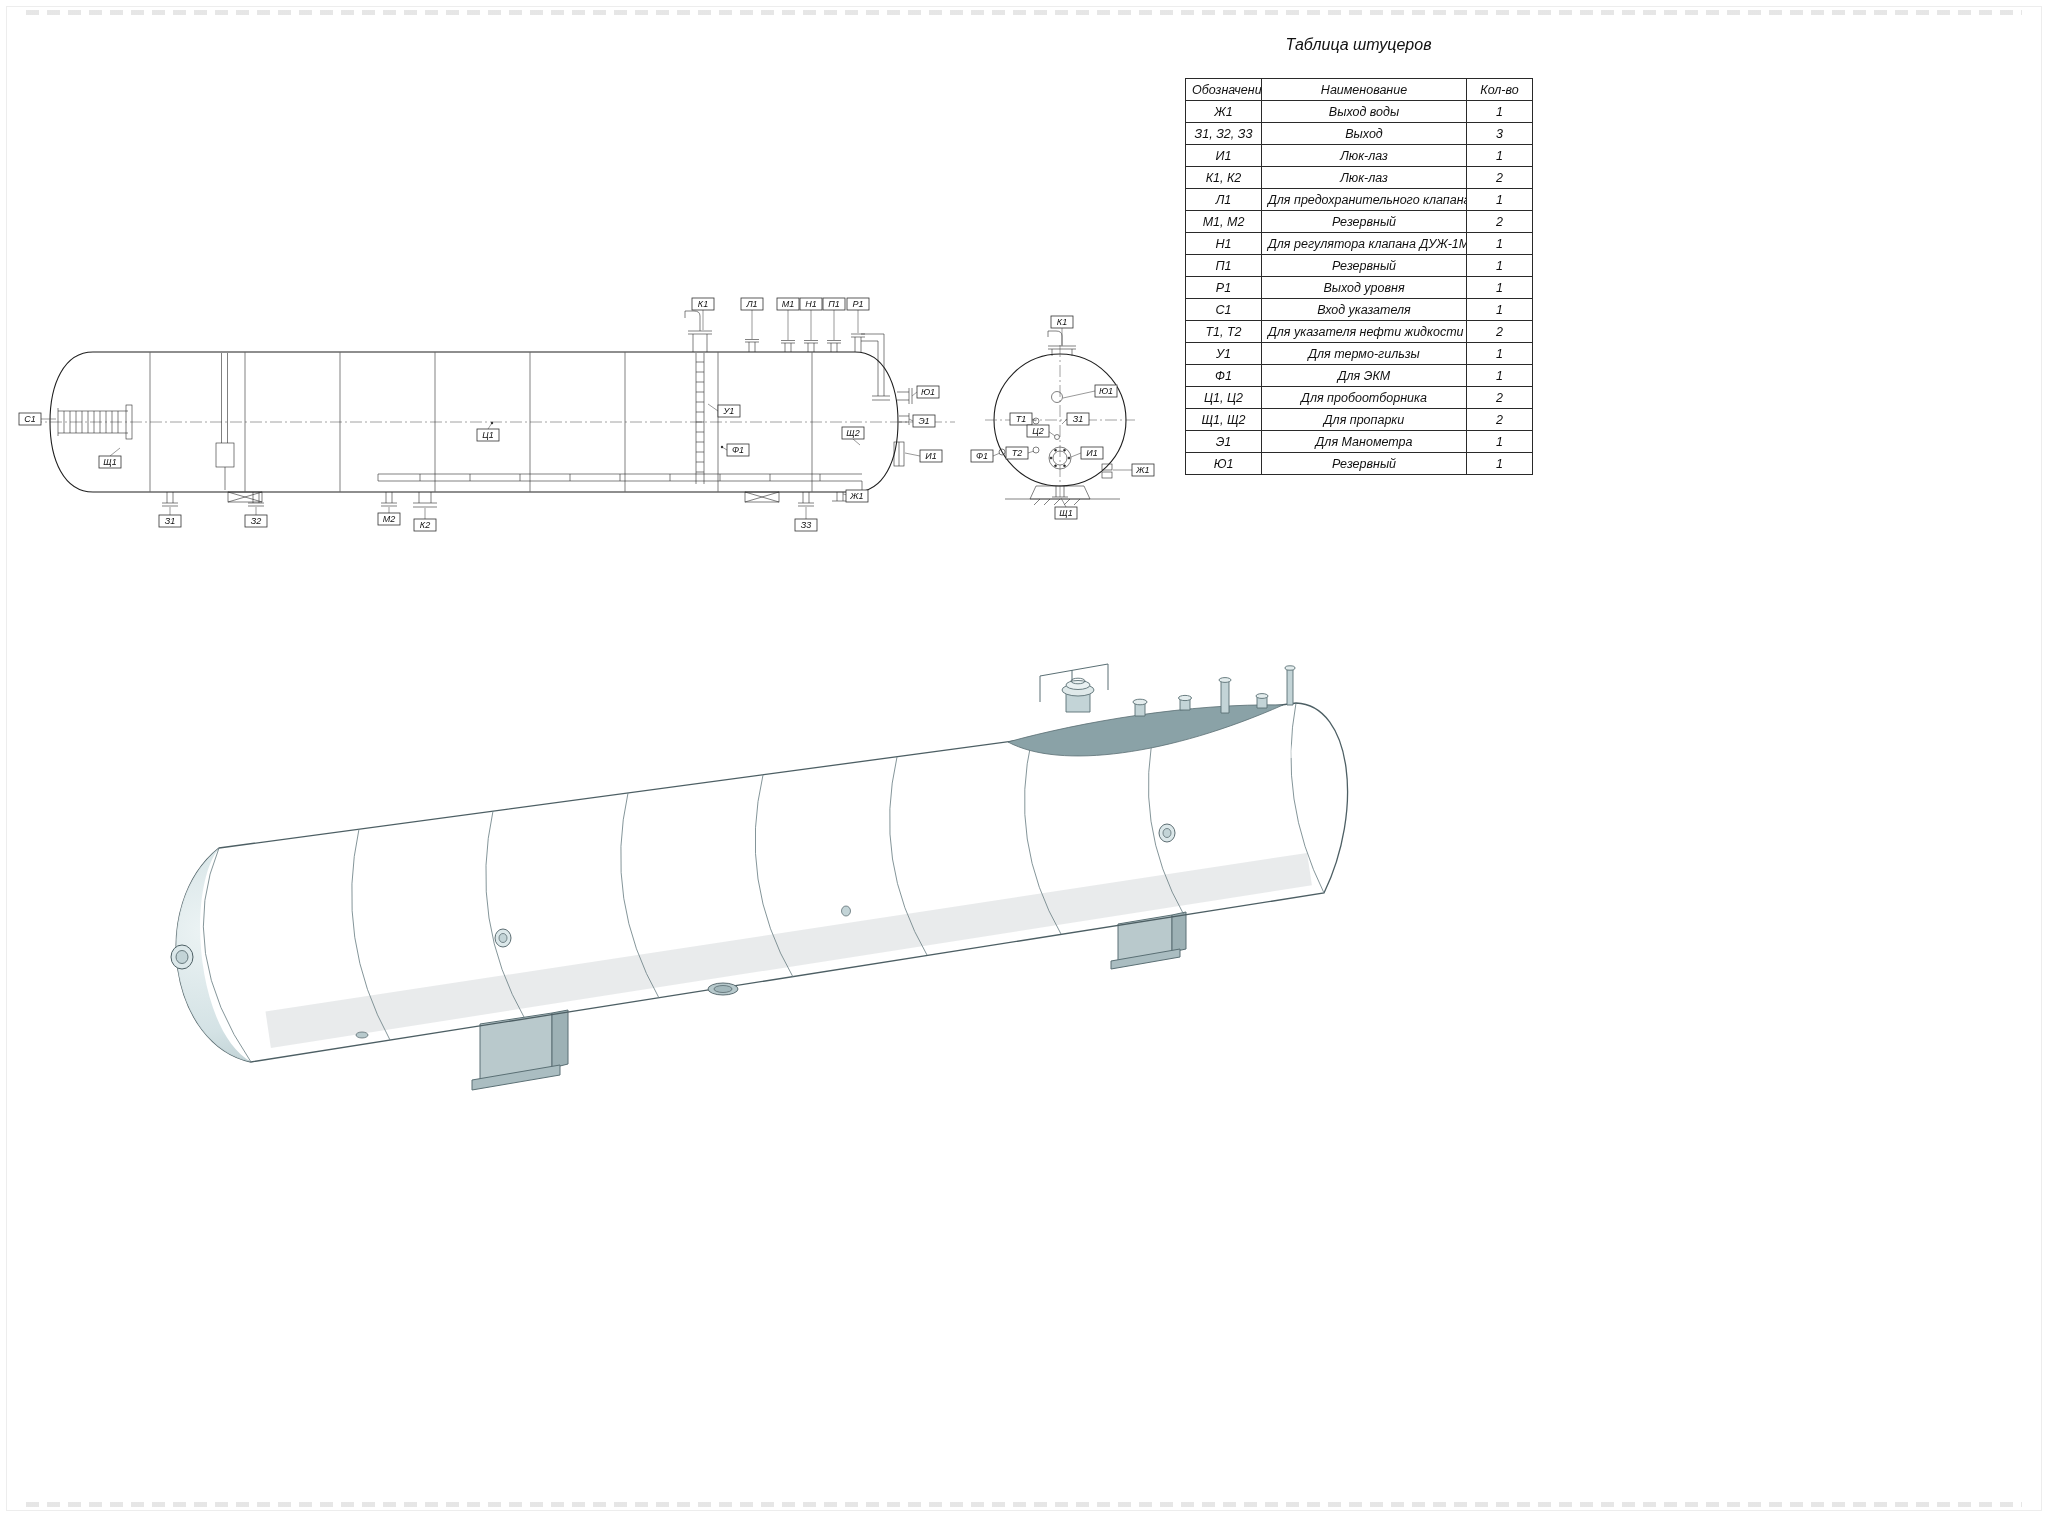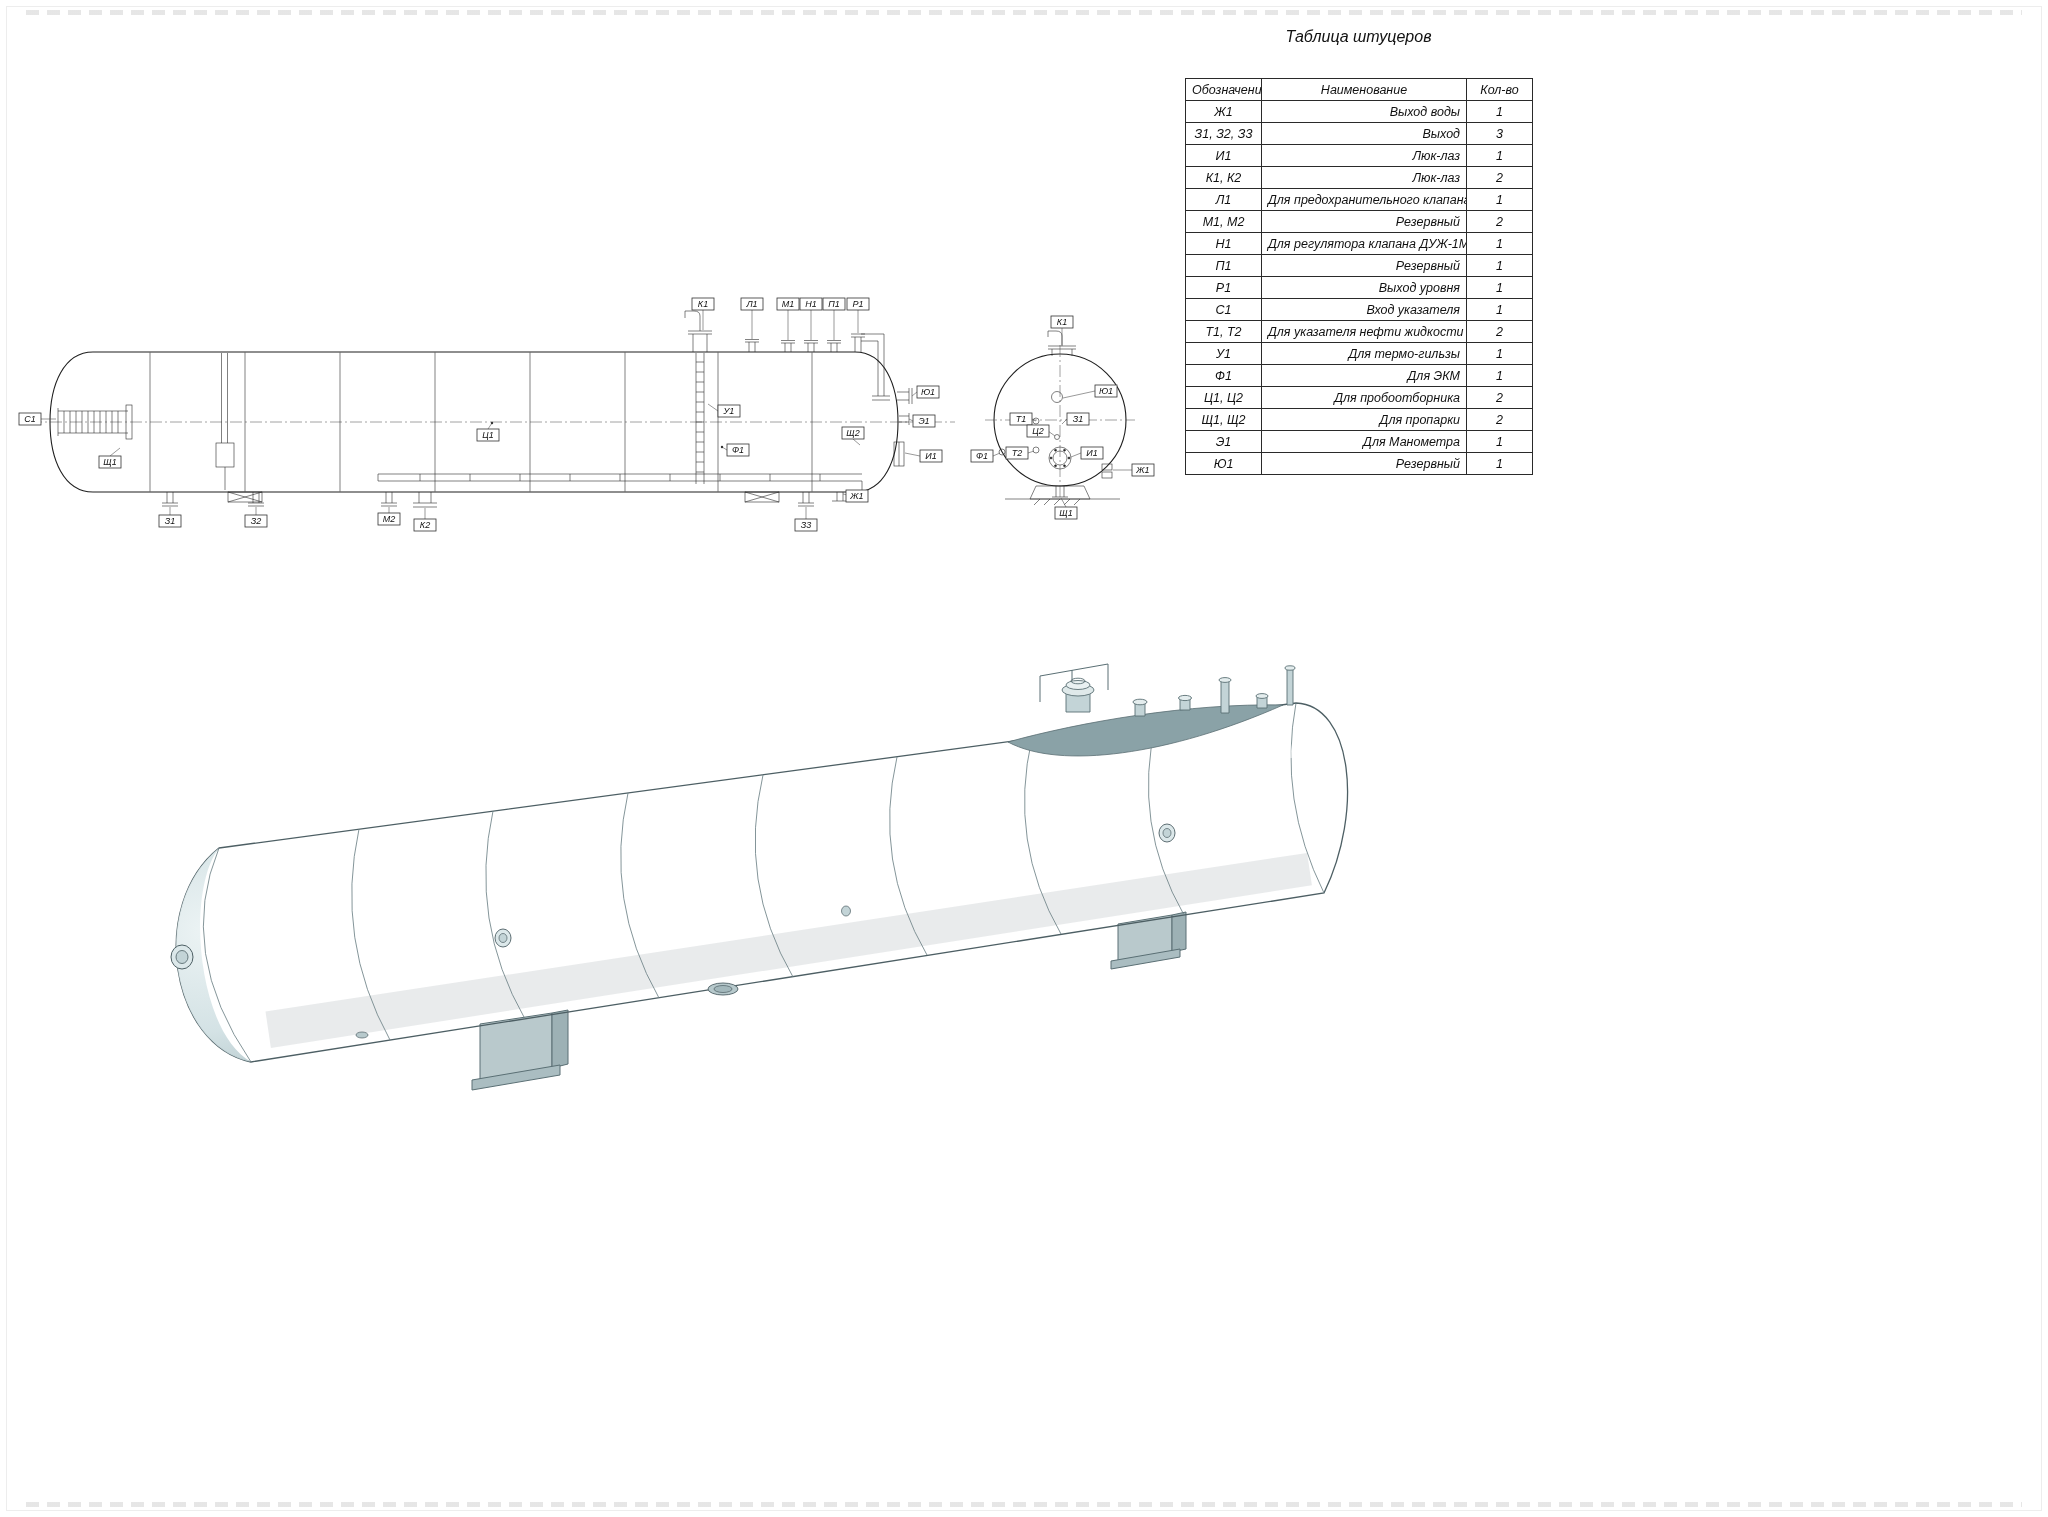--- a/index.html
+++ b/index.html
@@ -12,37 +12,37 @@
     position:absolute; left:26px; right:26px; height:5px; opacity:.55;
     background:repeating-linear-gradient(90deg,#d2d2d2 0 13px, transparent 13px 21px);
   }
   .edge-ticks.top { top:10px; }
   .edge-ticks.bottom { bottom:10px; }
 
   .drawing { position:absolute; left:0; top:0; width:2048px; height:1517px; }
 
   
   .table-title {
-    position:absolute; left:1185px; top:28px; width:347px; text-align:center;
+    position:absolute; left:1185px; top:36px; width:347px; text-align:center;
     font:italic 16px "Liberation Sans", sans-serif; color:#111;
   }
   table.nozzles {
     position:absolute; left:1185px; top:78px; width:347px;
     border-collapse:collapse; table-layout:fixed;
     font:italic 12.5px "Liberation Sans", sans-serif; color:#111;
   }
   table.nozzles col.c-des { width:76px; }
   table.nozzles col.c-name { width:205px; }
   table.nozzles col.c-qty { width:66px; }
   table.nozzles th, table.nozzles td {
     border:1px solid #2a2a2a; padding:2px 6px; height:17px; overflow:hidden; white-space:nowrap;
   }
   table.nozzles th { font-weight:normal; text-align:center; }
   td.des, td.qty { text-align:center; }
-  td.name { text-align:right; }
+  td.name { text-align:center; }
 
   
   .thin  { stroke:#2b2b2b; stroke-width:.6; fill:none; }
   .med   { stroke:#1f1f1f; stroke-width:1.1; fill:none; }
   .dash  { stroke:#555; stroke-width:.55; fill:none; stroke-dasharray:12 3 2 3; }
   .leader{ stroke:#555; stroke-width:.6; fill:none; }
   .callout-box { fill:#fff; stroke:#333; stroke-width:.8; }
   .callout-text{ font:italic 9px "Liberation Sans", sans-serif; fill:#111; }
   .out3d { stroke:#4d5f64; stroke-width:1.3; fill:none; }
   .seam3d{ stroke:#6f8387; stroke-width:1; fill:none; opacity:.85; }

